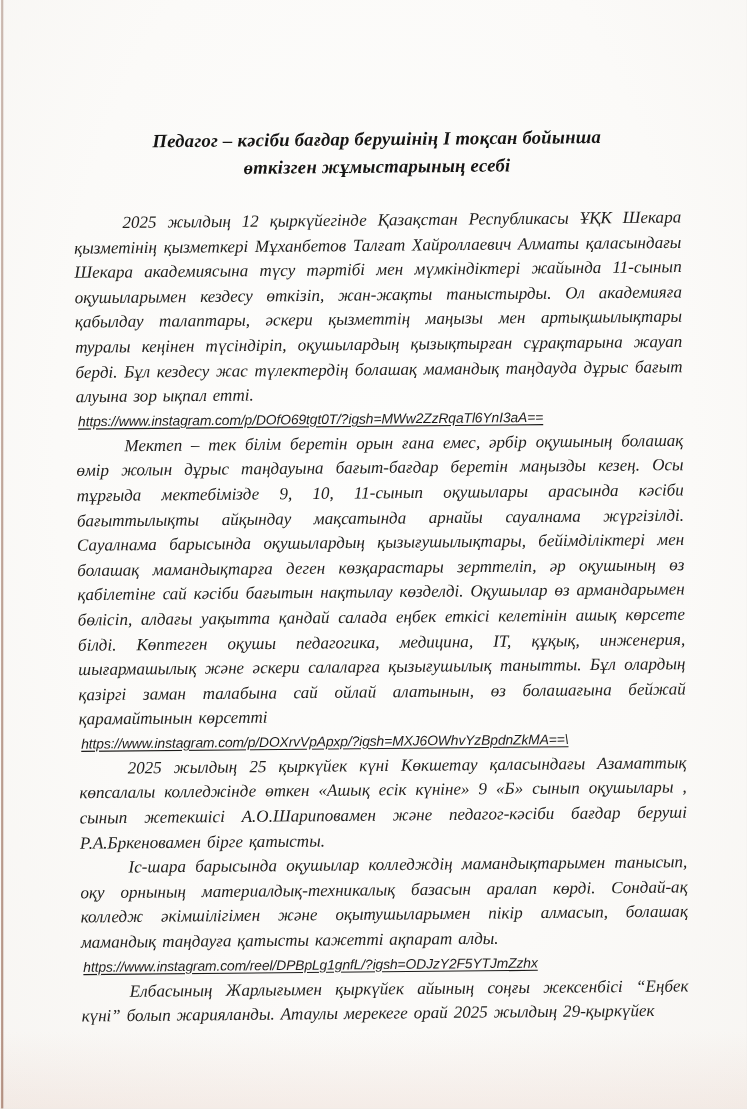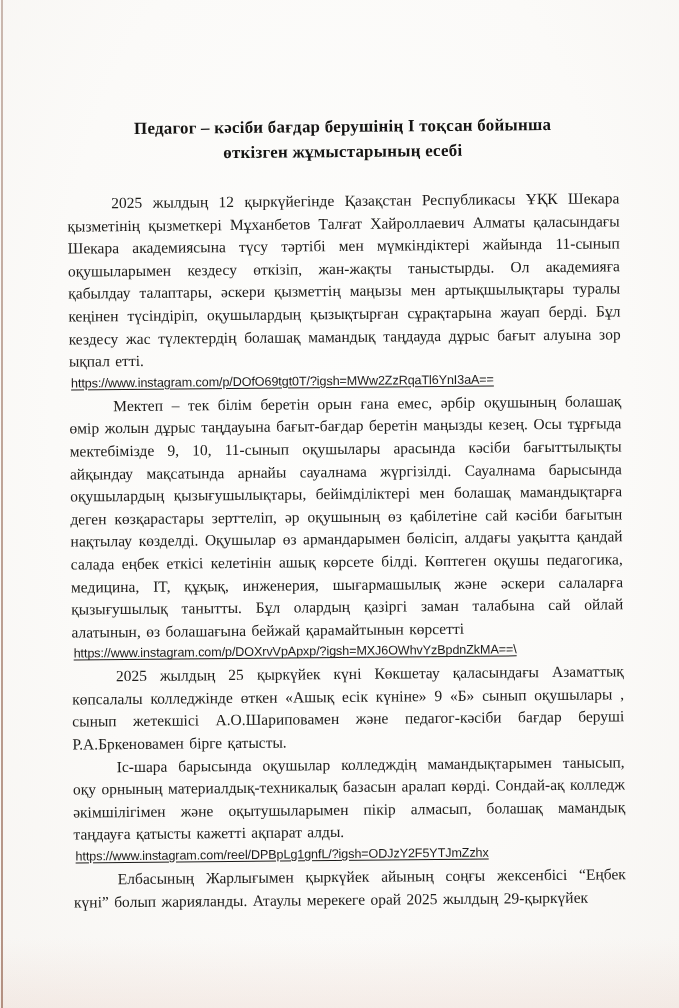--- a/index.html
+++ b/index.html
@@ -9,20 +9,21 @@
     font-family: "Liberation Serif", serif;
   }
   .scan-page {
     position: relative;
     width: 679px;
     height: 1008px;
     background:
       linear-gradient(to top, rgba(232,207,196,0.30), rgba(232,207,196,0.0) 70px),
       radial-gradient(ellipse at 50% 40%, #fdfdfc 0%, #fbfaf8 60%, #f7f5f2 100%);
     overflow: hidden;
+    font-style: italic;
   }
   .left-edge {
     position: absolute;
     left: 1px; top: 0; bottom: 0;
     width: 2px;
     background: linear-gradient(to bottom, rgba(164,132,118,0.55) 0%, rgba(181,150,136,0.85) 45%, rgba(172,134,118,0.9) 100%);
   }
   .content {
     position: absolute;
     left: 0; top: 0;

